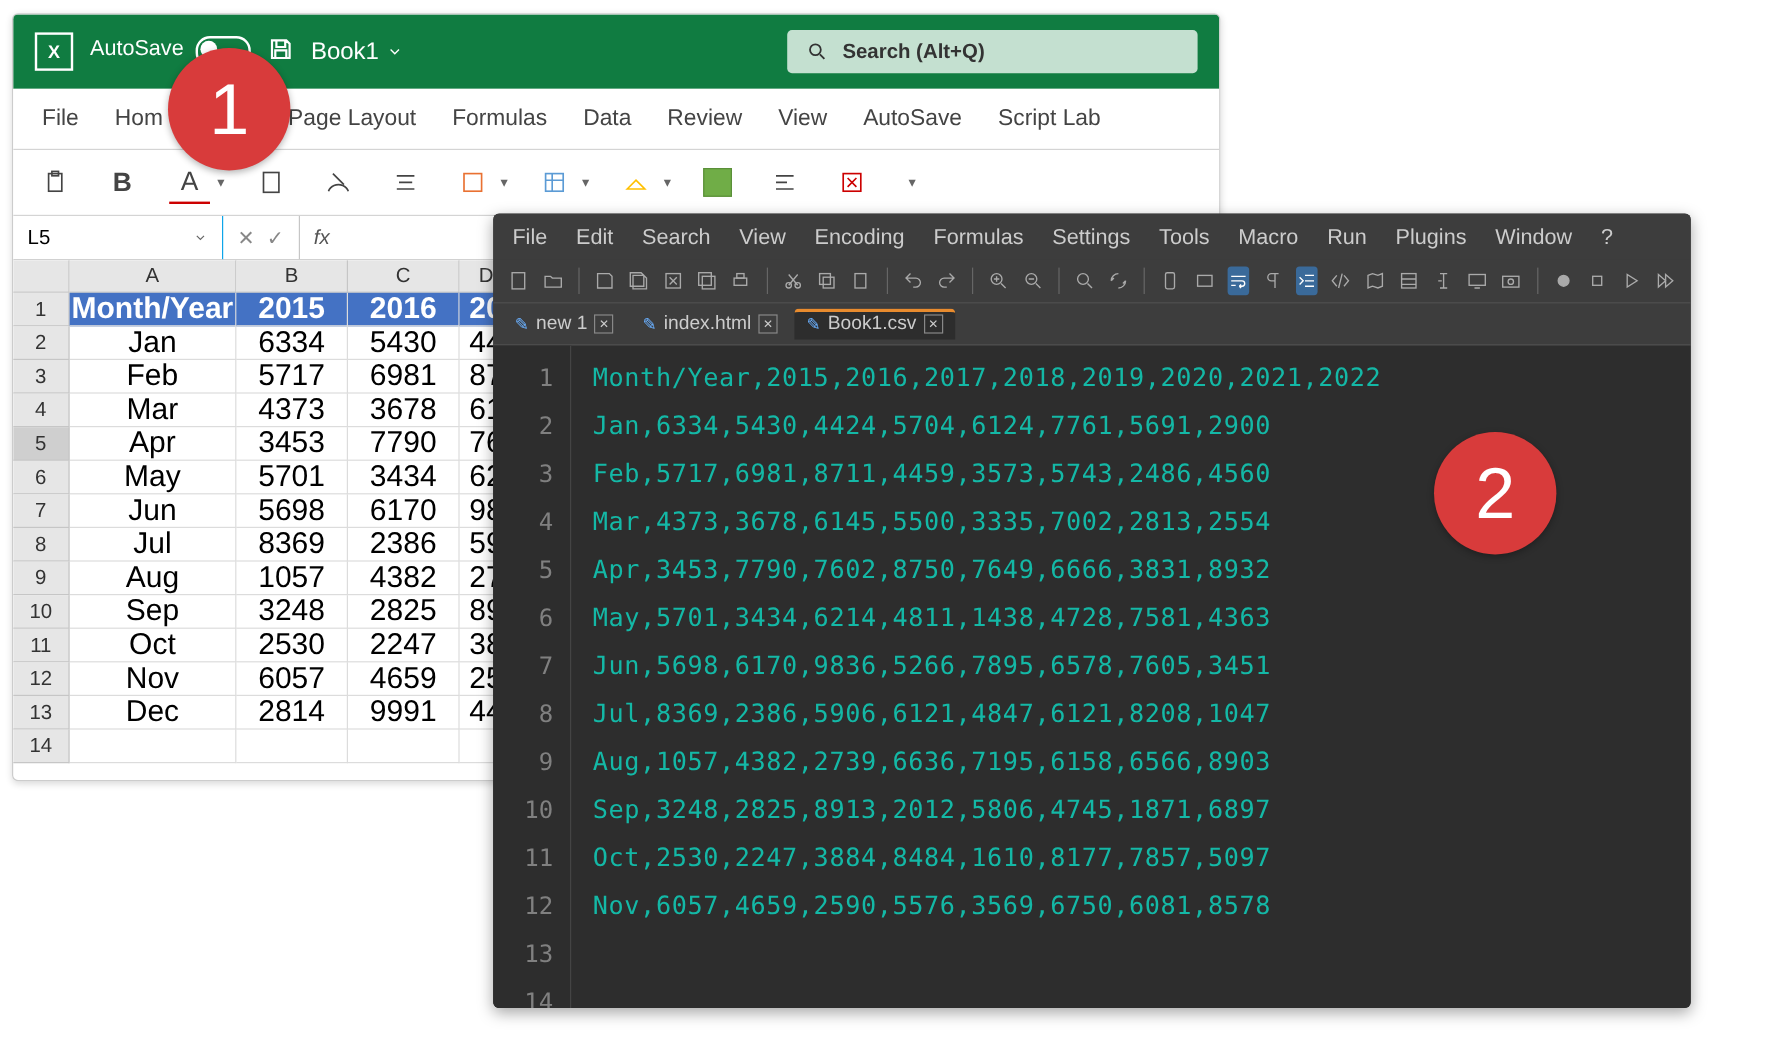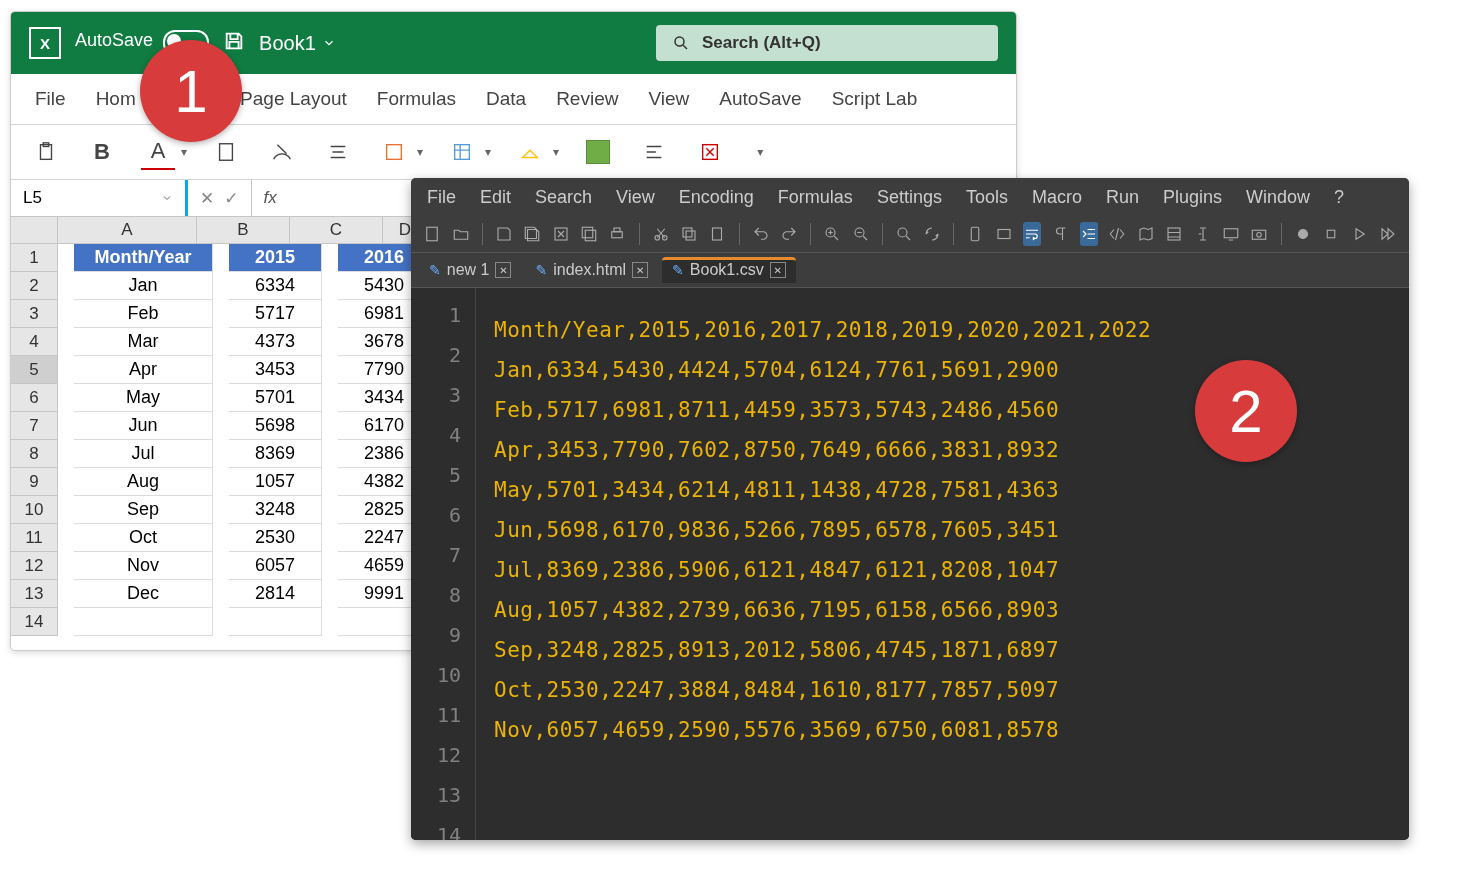--- a/index.html
+++ b/index.html
@@ -94,37 +94,37 @@
 .chev { font-size: 12px; margin-left: -16px; color:#666; }
 
 .formula-bar {
   height: 36px;
   background: #fff;
   display: flex;
   align-items: center;
   border-bottom: 1px solid #c6c6c6;
   font-size: 17px;
 }
-.name-box { width: 150px; border-right: 3px solid #0ea5e9; display:flex; align-items:center; justify-content:space-between; padding:0 12px; height:100%; }
+.name-box { width: 150px; border-right: 1px solid #0ea5e9; display:flex; align-items:center; justify-content:space-between; padding:0 12px; height:100%; }
 .name-box svg { width:12px; height:12px; stroke:#666; stroke-width:2; fill:none;}
 .formula-icons { display:flex; align-items:center; gap:10px; padding:0 12px; border-right:1px solid #c6c6c6; height:100%; color:#888;}
 .formula-icons span { font-size: 17px; }
 .fx { font-style: italic; padding-left: 12px; color:#555; }
 
 
 .grid {
   background: #fff;
 }
 .grid-header-row { display:flex; }
 .corner { width:46px; height:26px; background:#e6e6e6; border-right:1px solid #c6c6c6; border-bottom:1px solid #c6c6c6; }
 .col-head { width: 92px; height:26px; background:#e6e6e6; border-right:1px solid #c6c6c6; border-bottom:1px solid #c6c6c6; display:flex; align-items:center; justify-content:center; font-size:17px; color:#333; }
 .grid-row { display:flex; }
 .row-head { width:46px; height:27px; background:#e6e6e6; border-right:1px solid #c6c6c6; border-bottom:1px solid #c6c6c6; display:flex; align-items:center; justify-content:center; font-size:17px; color:#333; }
 .row-head.sel { background:#cfcfcf; }
-.cell { width:92px; height:27px; border-right:1px solid #dcdcdc; border-bottom:1px solid #dcdcdc; display:flex; align-items:center; justify-content:center; font-size:18px; color:#000;margin-left:16px; }
+.cell { width:92px; height:27px; border-right:1px solid #dcdcdc; border-bottom:1px solid #dcdcdc; display:flex; align-items:center; justify-content:center; font-size:25px; color:#000; }
 .cell-a { width:138px; }
 .header-cell { background:#4472c4; color:#fff; font-weight:bold; }
 
 
 .badge {
   position:absolute;
   width:102px; height:102px;
   background:#d83b3b;
   border-radius:50%;
   color:#fff;
@@ -204,24 +204,23 @@
   padding-top: 7px;
   color: #808080;
   font-size: 20px;
   font-family: Consolas, monospace;
   border-right: 1px solid #444;
 }
 .gutter .ln { padding-right: 14px; line-height: 40px; }
 .code-area {
   flex:1;
   padding: 7px 18px;
-  color: #eab308;
+  color: #14b8a6;
   font-size: 21px;
   font-family: Consolas, monospace;
-  margin-top: 15px;
 }
 .code-area .cline { line-height: 40px; white-space: pre; letter-spacing: 0.5px; }
 .cursor { border-left: 1px solid #eee; display:inline-block; height:24px; vertical-align:middle; margin-left:1px;}
 </style>
 </head>
 <body>
 
 <div class="excel">
 
   <div class="excel-title">
@@ -677,20 +676,21 @@
         <div class="ln">10</div>
         <div class="ln">11</div>
         <div class="ln">12</div>
         <div class="ln">13</div>
         <div class="ln">14</div>
       </div>
     <div class="code-area" id="code-area">
         <div class="cline">Month/Year,2015,2016,2017,2018,2019,2020,2021,2022</div>
         <div class="cline">Jan,6334,5430,4424,5704,6124,7761,5691,2900</div>
         <div class="cline">Feb,5717,6981,8711,4459,3573,5743,2486,4560</div>
+        <div class="cline">Mar,4373,3678,6145,5500,3335,7002,2813,2554</div>
         <div class="cline">Apr,3453,7790,7602,8750,7649,6666,3831,8932</div>
         <div class="cline">May,5701,3434,6214,4811,1438,4728,7581,4363</div>
         <div class="cline">Jun,5698,6170,9836,5266,7895,6578,7605,3451</div>
         <div class="cline">Jul,8369,2386,5906,6121,4847,6121,8208,1047</div>
         <div class="cline">Aug,1057,4382,2739,6636,7195,6158,6566,8903</div>
         <div class="cline">Sep,3248,2825,8913,2012,5806,4745,1871,6897</div>
         <div class="cline">Oct,2530,2247,3884,8484,1610,8177,7857,5097</div>
         <div class="cline">Nov,6057,4659,2590,5576,3569,6750,6081,8578</div>
       </div>
   </div>

